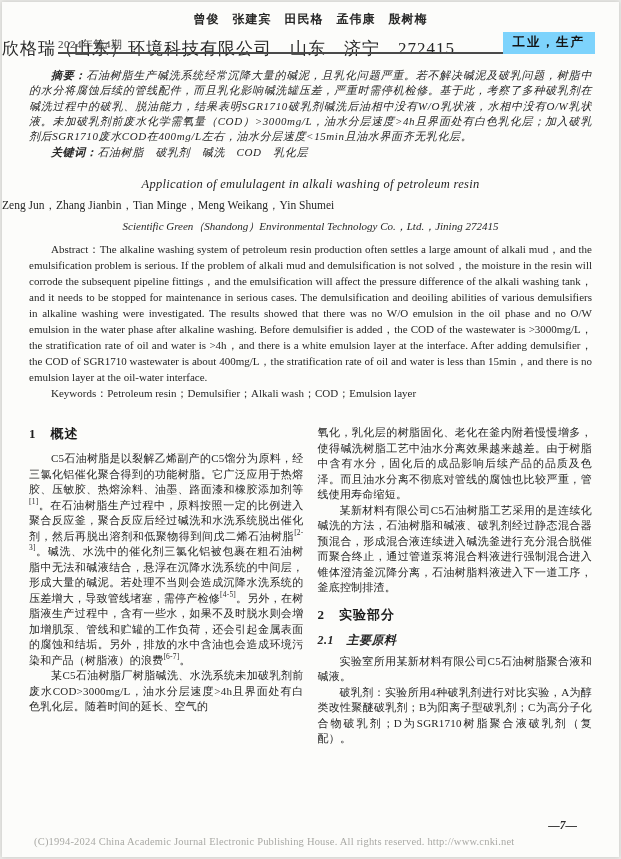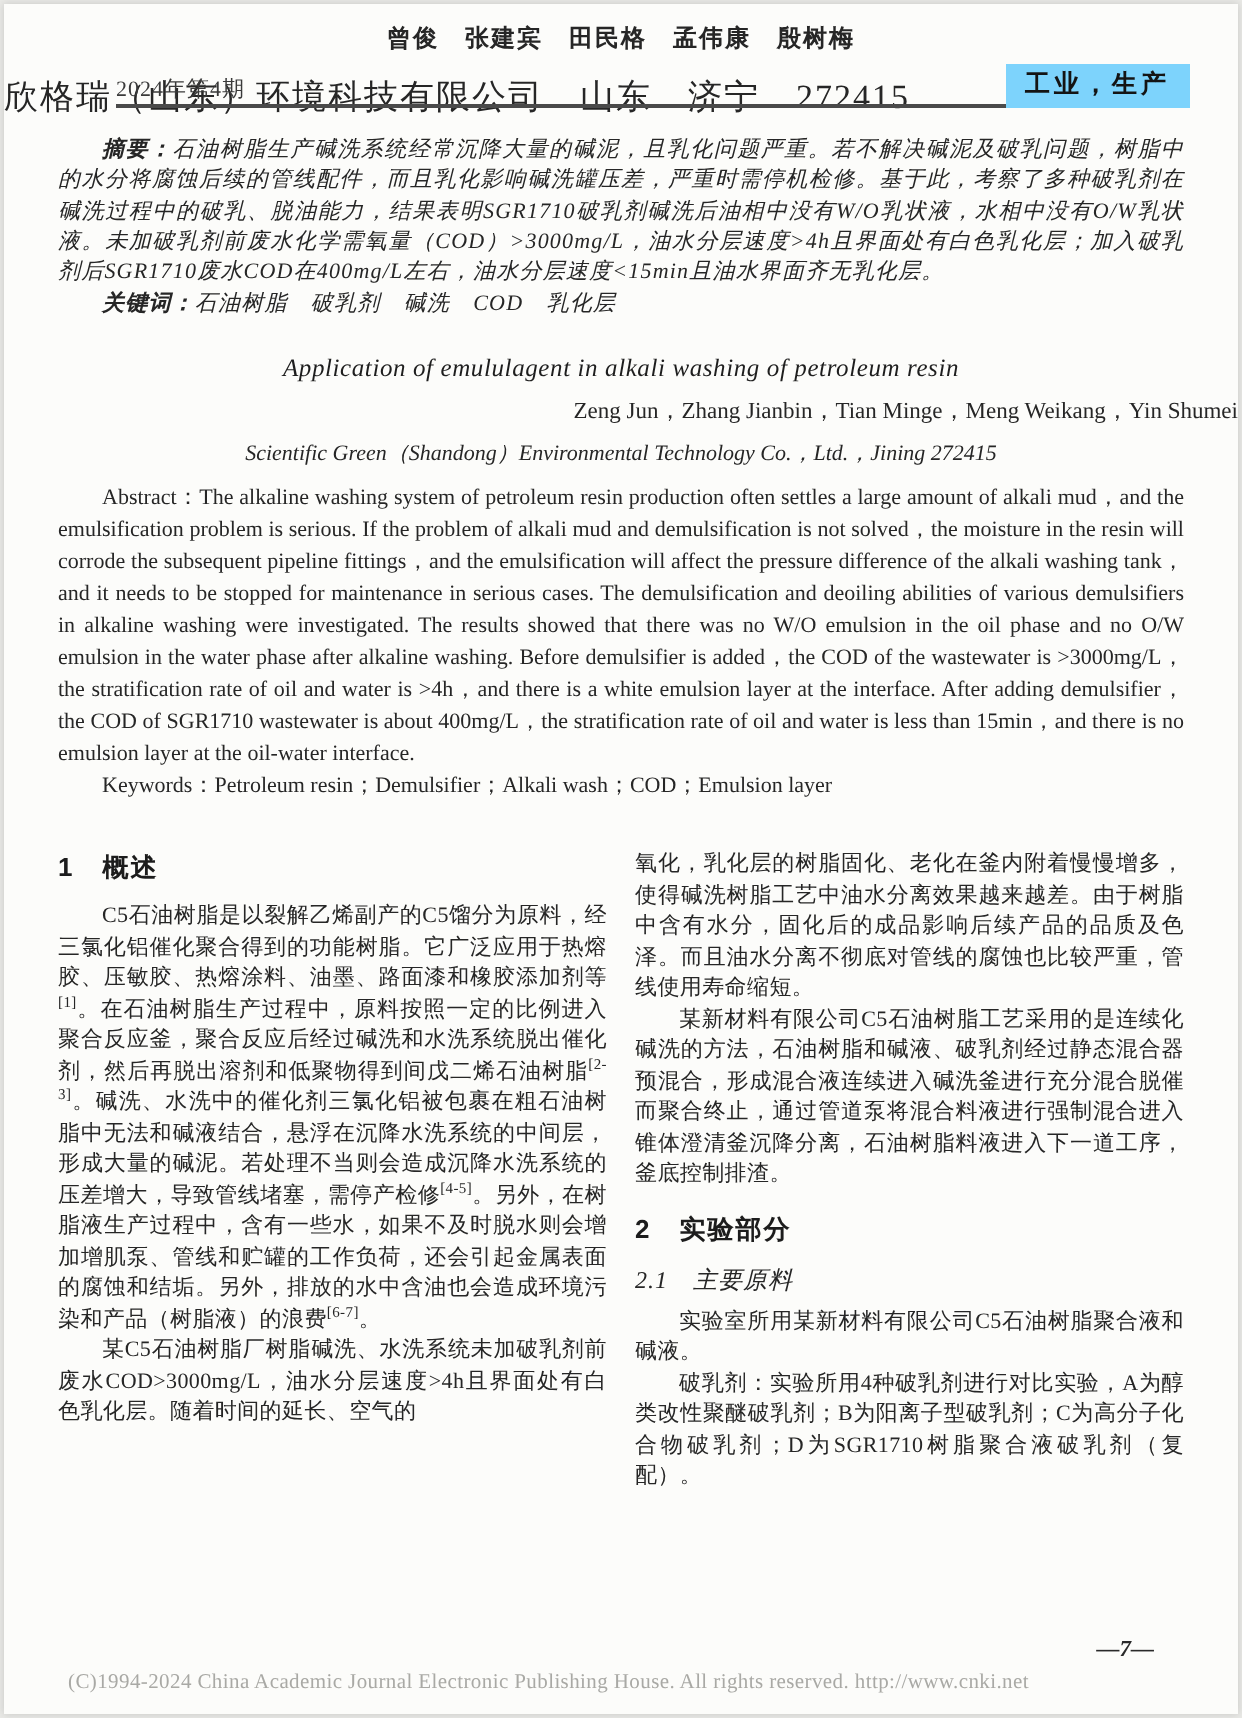--- a/index.html
+++ b/index.html
@@ -59,48 +59,48 @@
     margin:1px 27px 0 27px;
     font-size:11px;line-height:15px;
     text-indent:2em;font-style:italic;letter-spacing:.6px;
   }
   
   .en-block{margin-top:17px;}
   .en-title{
     text-align:center;font-size:12.5px;color:#1e1e1e;letter-spacing:.3px;font-style:italic;
   }
   .en-authors{
-    text-align:right;font-size:11.5px;margin-top:6px;
+    text-align:left;font-size:11.5px;margin-top:6px;
   }
   .en-affiliation{
     text-align:center;font-size:11px;font-style:italic;margin-top:6px;
   }
   .en-abstract{
     margin:7px 27px 0 27px;
     font-size:11px;line-height:16px;
     text-align:justify;text-indent:2em;
   }
   .en-keywords{
     margin:0 27px 0 27px;
     font-size:11px;line-height:16px;text-indent:2em;
   }
   
   .columns{
     display:flex;gap:14px;
     margin:24px 27px 0 27px;
   }
   .col{flex:1 1 0;min-width:0;}
   .sec-h1{
-    font-family:Liberation Sans, sans-serif;
+    font-family:Liberation Serif, serif;
     font-weight:bold;font-size:13px;color:#1c1c1c;
     margin:10px 0 8px 0;letter-spacing:1px;
   }
   .col .sec-h1:first-child{margin-top:0;}
   .sec-h2{
-    font-size:12px;font-style:italic;font-weight:normal;
+    font-size:12px;font-style:italic;font-weight:bold;
     margin:6px 0 5px 0;letter-spacing:.5px;
   }
   .body-para{
     margin:0;font-size:11px;line-height:15.5px;
     text-align:justify;text-indent:2em;letter-spacing:.2px;
   }
   .body-para.noindent{text-indent:0;}
   .body-para sup{font-size:7.5px;line-height:0;}
   
   .page-number{

